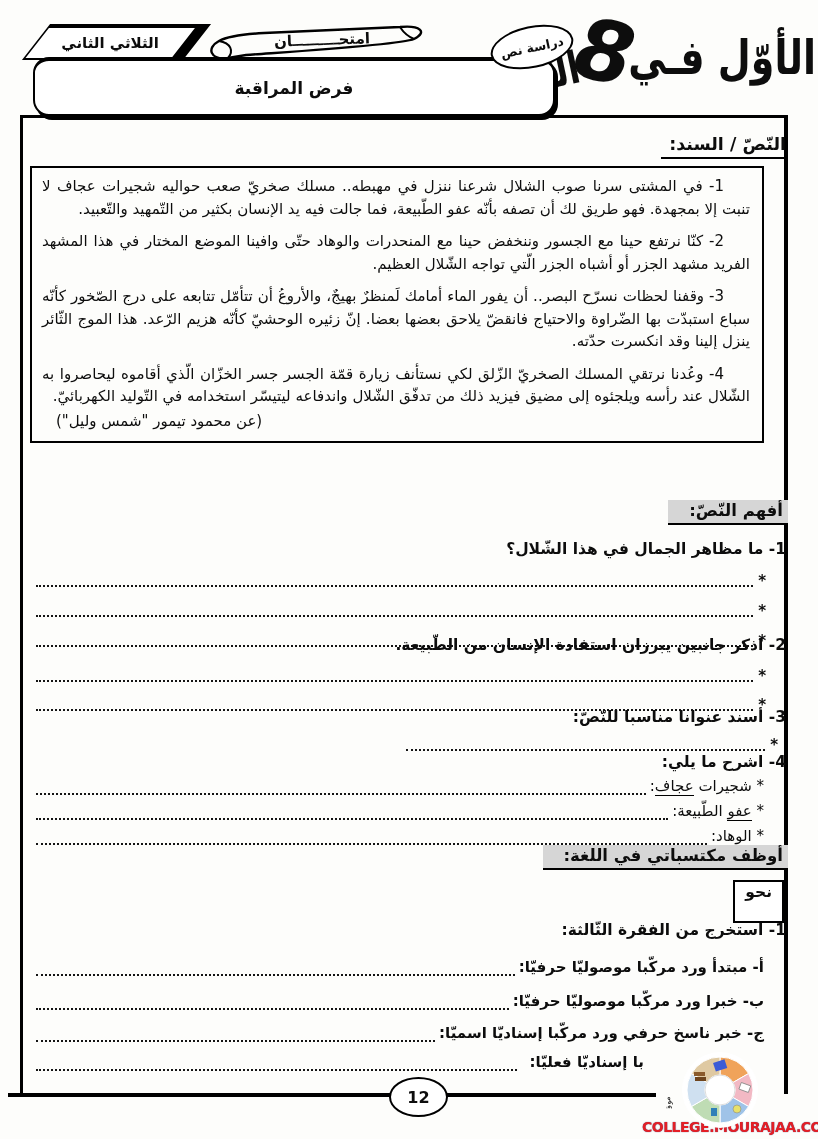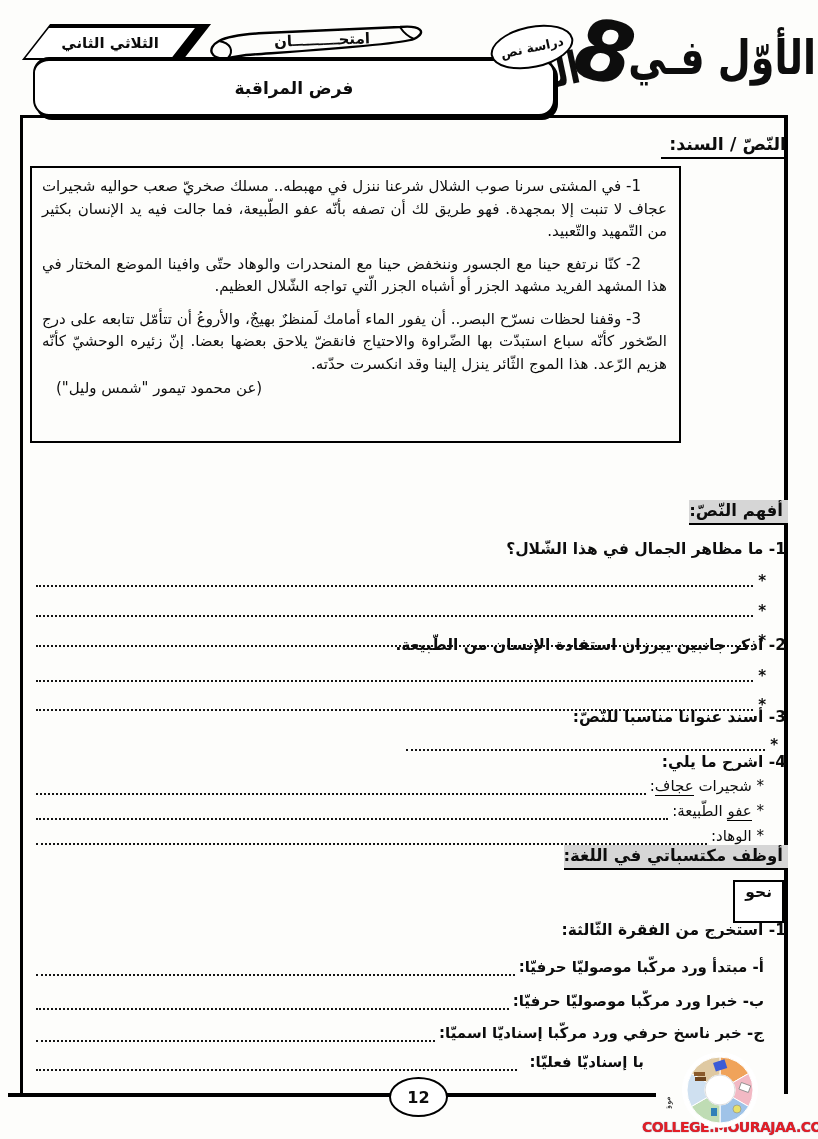--- a/index.html
+++ b/index.html
@@ -44,32 +44,32 @@
   .main-frame{
     position:absolute;left:20px;top:115px;width:768px;height:979px;
     border:3px solid #000;border-left-width:3px;border-right-width:4px;border-bottom:none;
     box-sizing:border-box;background:transparent;
   }
   .sanad-heading{
     position:absolute;right:30px;top:134px;font-weight:bold;font-size:17.5px;
     border-bottom:2.5px solid #000;padding:0 2px 3px 8px;z-index:2;
   }
   .text-box{
-    position:absolute;left:30px;top:166px;width:651px;height:277px;
+    position:absolute;left:30px;top:166px;width:734px;height:277px;
     border:2px solid #000;box-sizing:border-box;background:#fdfdfb;
     padding:7px 12px 4px 10px;direction:rtl;text-align:justify;
     font-size:15px;line-height:1.5;
   }
   .text-box p{margin:0 0 10px 0;text-indent:26px;}
   .text-box p:last-of-type{margin-bottom:2px;}
   .attribution{direction:rtl;text-align:left;font-size:15px;padding-left:14px;}
   .sec-heading{
     position:absolute;right:30px;font-weight:bold;font-size:16.5px;
     background:#d6d6d6;border-bottom:2.5px solid #000;
-    padding:1px 5px 3px 0;z-index:2;
+    padding:1px 5px 3px 21px;z-index:2;
   }
   .question{position:absolute;right:32px;font-weight:bold;font-size:15.5px;white-space:nowrap;z-index:2;}
   .ans-line{
     position:absolute;left:36px;width:730px;height:20px;
     display:flex;direction:rtl;align-items:flex-end;
   }
   .ans-line .star{font-weight:bold;font-size:15px;line-height:12px;margin-left:5px;}
   .dots{flex:1;border-bottom:2.5px dotted #141414;height:13px;}
   .ans-line.short{left:auto;right:40px;width:372px;}
   .explain-line,.gram-line{
@@ -133,20 +133,21 @@
   </div>
 
   <div class="main-frame"></div>
 
   <div class="sanad-heading">النّصّ / السند:</div>
 
   <div class="text-box">
     <p>1- في المشتى سرنا صوب الشلال شرعنا ننزل في مهبطه.. مسلك صخريّ صعب حواليه شجيرات عجاف لا تنبت إلا بمجهدة. فهو طريق لك أن تصفه بأنّه عفو الطّبيعة، فما جالت فيه يد الإنسان بكثير من التّمهيد والتّعبيد.</p>
     <p>2- كنّا نرتفع حينا مع الجسور وننخفض حينا مع المنحدرات والوهاد حتّى وافينا الموضع المختار في هذا المشهد الفريد مشهد الجزر أو أشباه الجزر الّتي تواجه الشّلال العظيم.</p>
     <p>3- وقفنا لحظات نسرّح البصر.. أن يفور الماء أمامك لَمنظرٌ بهيجٌ، والأروعُ أن تتأمّل تتابعه على درج الصّخور كأنّه سباع استبدّت بها الضّراوة والاحتياج فانقضّ يلاحق بعضها بعضا. إنّ زئيره الوحشيّ كأنّه هزيم الرّعد. هذا الموج الثّائر ينزل إلينا وقد انكسرت حدّته.</p>
+    <p>4- وعُدنا نرتقي المسلك الصخريّ الزّلق لكي نستأنف زيارة قمّة الجسر جسر الخزّان الّذي أقاموه ليحاصروا به الشّلال عند رأسه ويلجئوه إلى مضيق فيزيد ذلك من تدفّق الشّلال واندفاعه ليتيسّر استخدامه في التّوليد الكهربائيّ.</p>
     <div class="attribution">(عن محمود تيمور "شمس وليل")</div>
   </div>
 
   <div class="sec-heading" style="top:500px">أفهم النّصّ:</div>
 
   <div class="question" style="top:540px">1- ما مظاهر الجمال في هذا الشّلال؟</div>
   <div class="ans-line" style="top:567px">
     <span class="star">*</span>
       <span class="dots"></span>
   </div>

